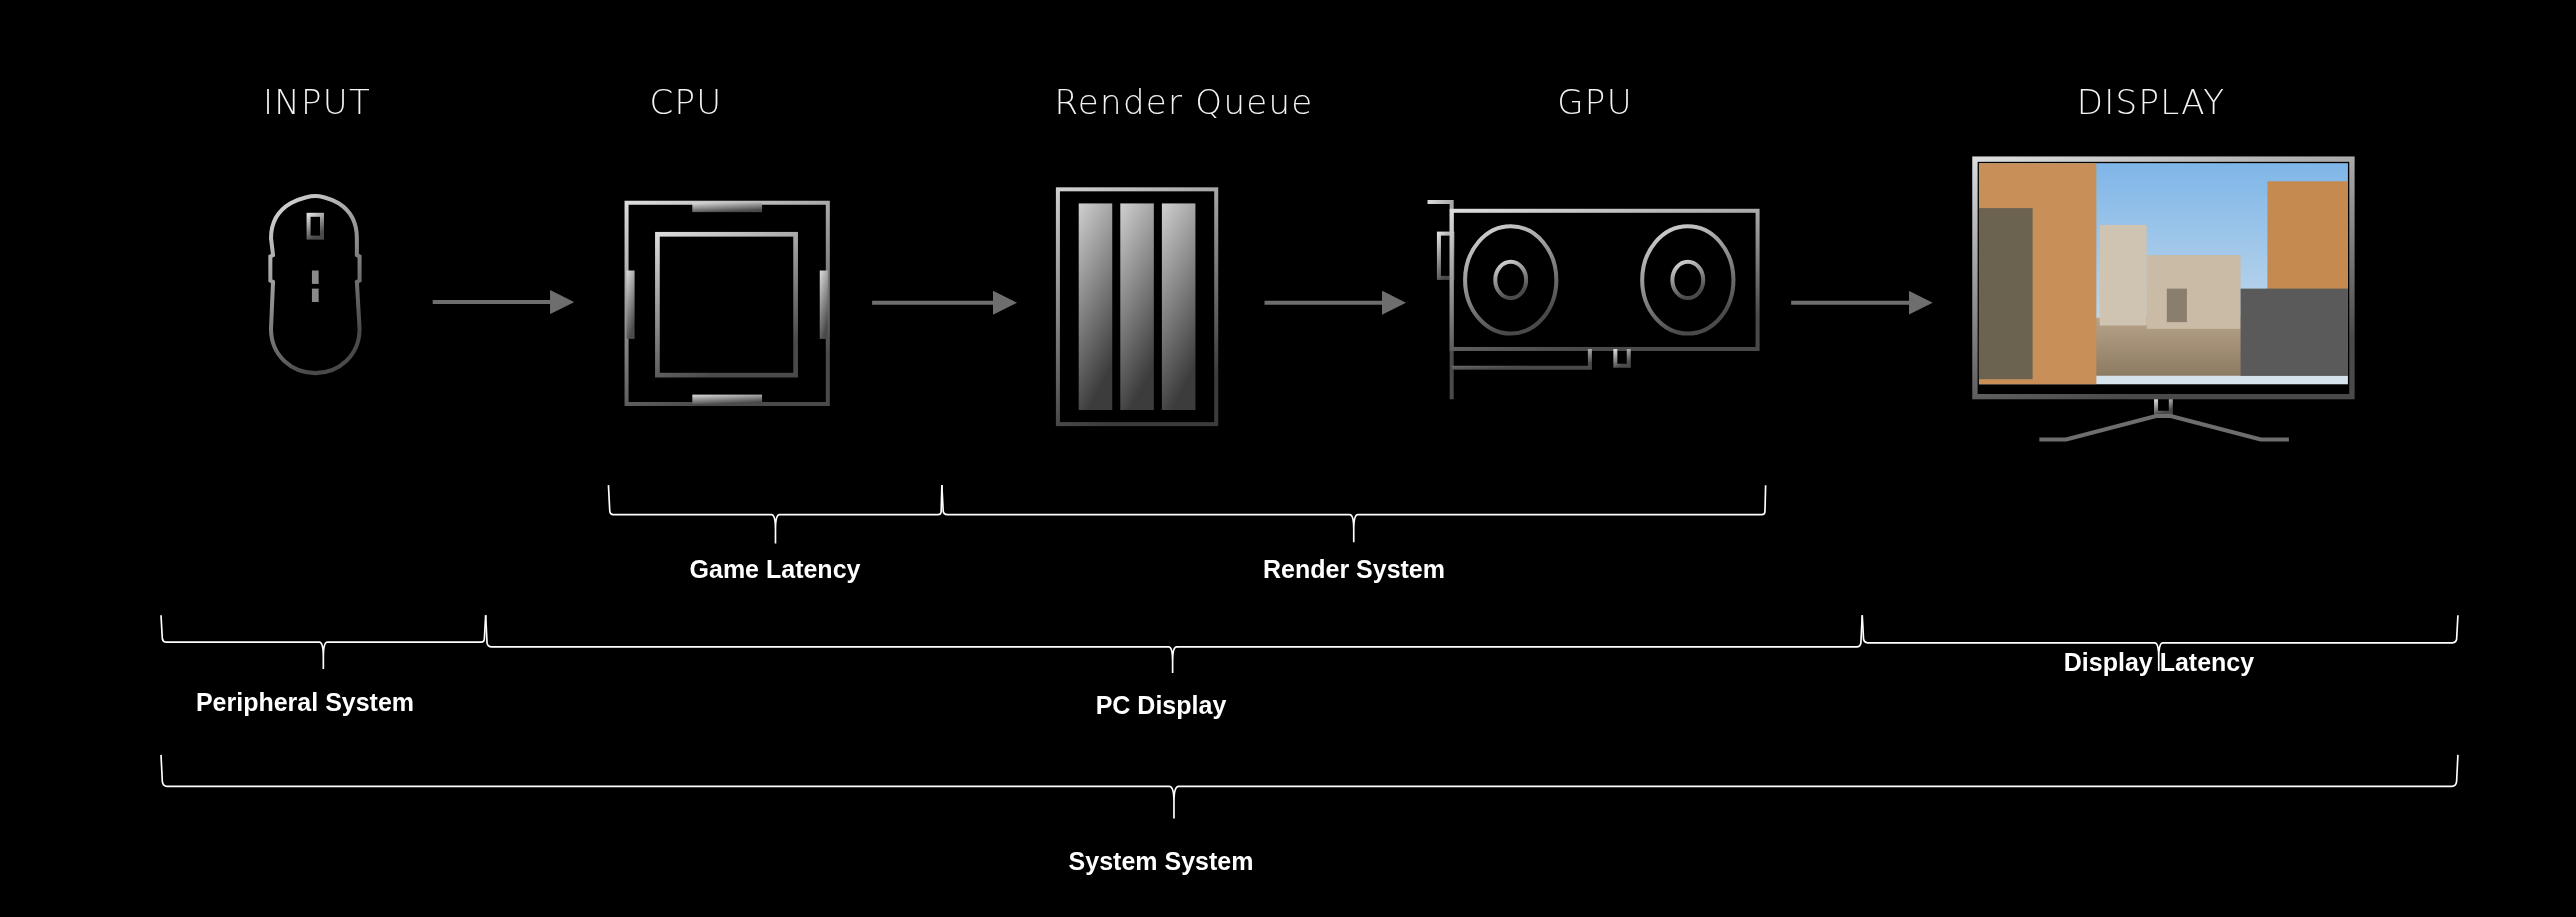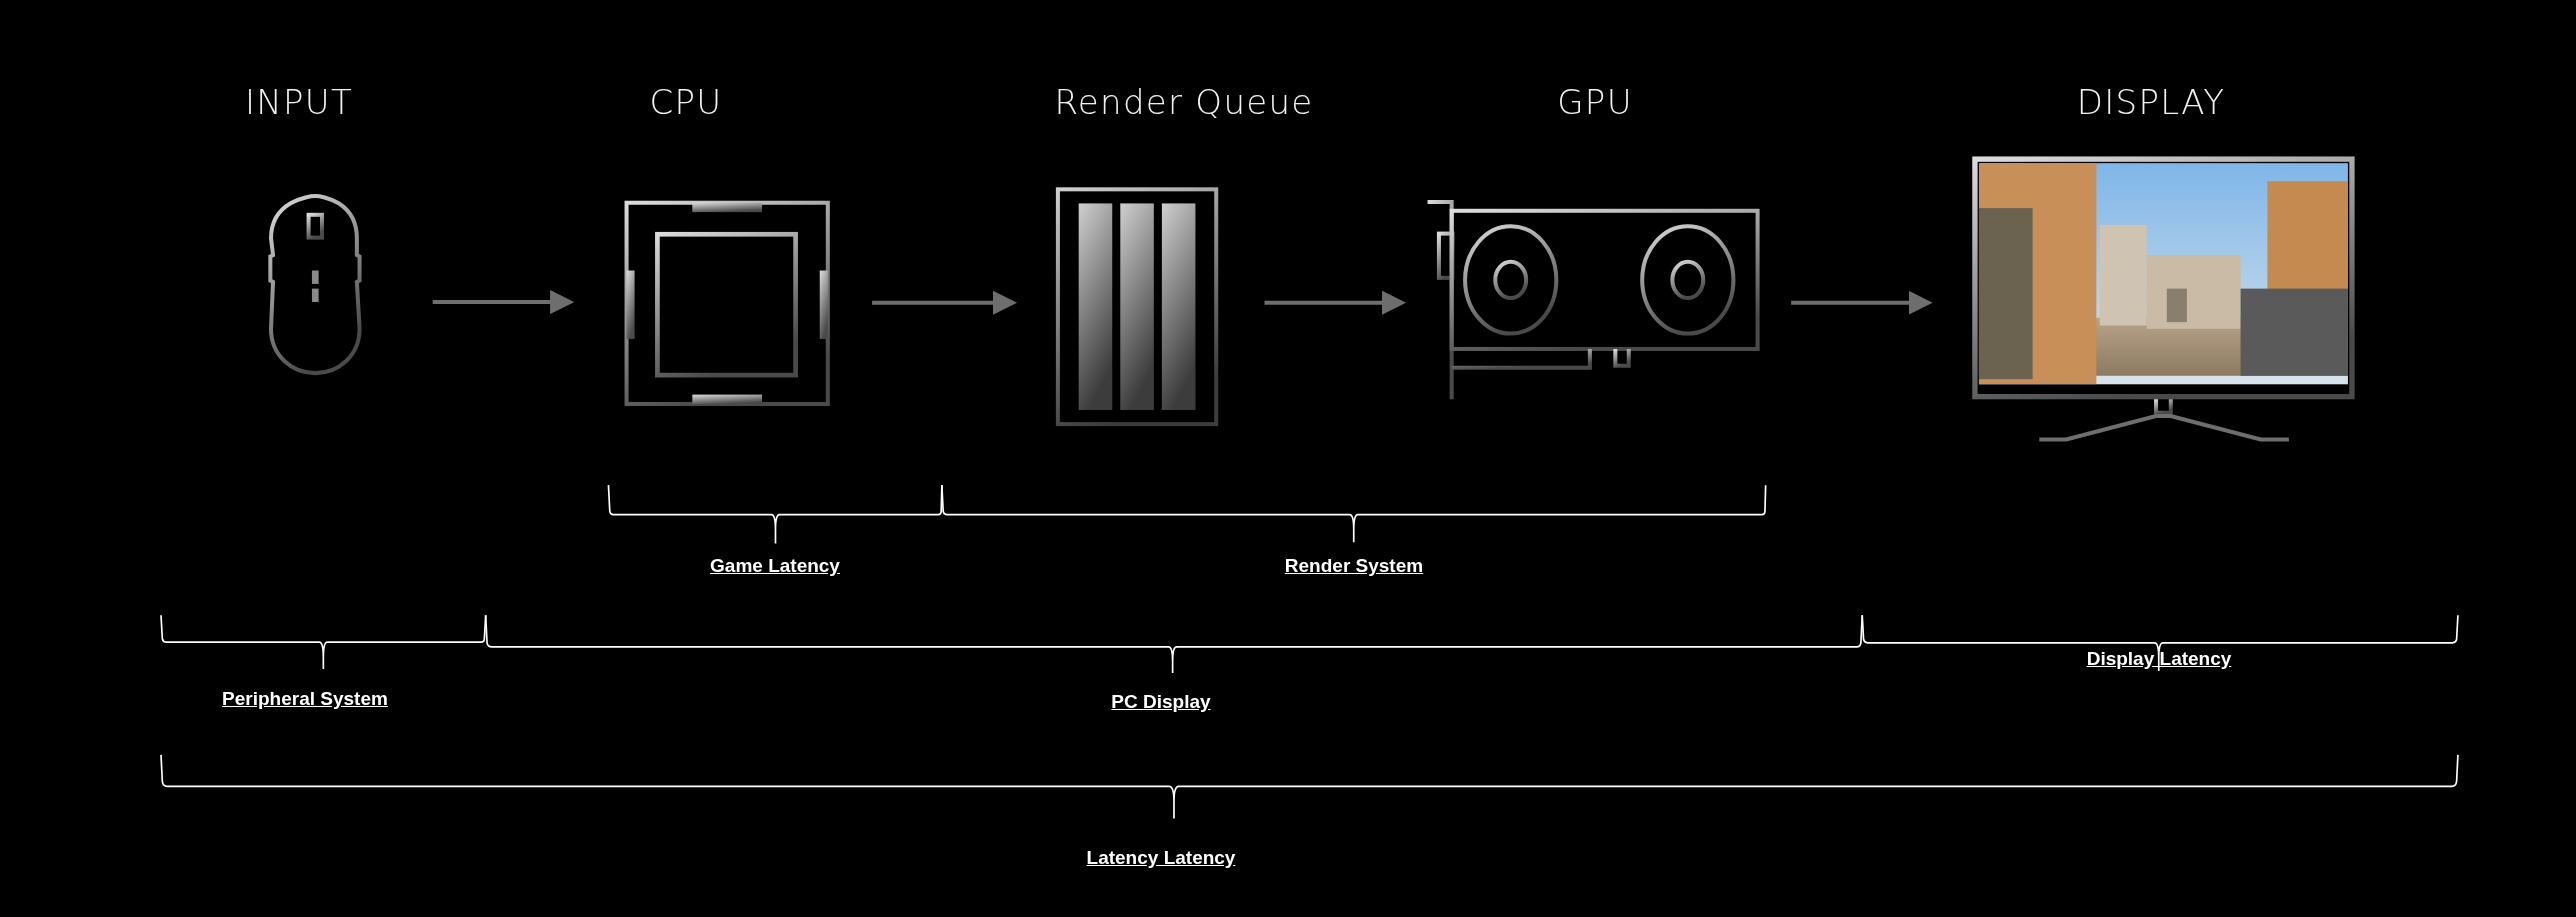--- a/index.html
+++ b/index.html
@@ -2,27 +2,27 @@
 <html style="font-size:10.7px"><head>
 <meta charset="utf-8">
 <style>
   html, body { margin:0; padding:0; background:#000; }
   body { width:2576px; height:918px; position:relative; overflow:hidden;
          font-family:"Liberation Sans", sans-serif; color:#fff; }
   .stage-title { position:absolute; top:82px; transform:translateX(-50%);
     font-family:"DejaVu Sans", sans-serif; font-weight:300; font-size:34px;
     letter-spacing:1.3px; color:#f2f2f2; white-space:nowrap; }
   .lat-label { position:absolute; transform:translateX(-50%); font-weight:bold;
-    font-size:19px; color:#fff; white-space:nowrap;text-decoration:underline; }
+    font-size:25px; color:#fff; white-space:nowrap; }
   svg.layer { position:absolute; left:0; top:0; }
 </style>
 </head>
 <body>
 
-<div class="stage-title" style="left:299px">INPUT</div>
+<div class="stage-title" style="left:317px">INPUT</div>
 <div class="stage-title" style="left:686px">CPU</div>
 <div class="stage-title" style="left:1184px">Render Queue</div>
 <div class="stage-title" style="left:1595px">GPU</div>
 <div class="stage-title" style="left:2151px">DISPLAY</div>
 
 <svg class="layer" width="2576" height="918" viewBox="0 0 3840 1368">
   <defs>
     <linearGradient id="g1" x1="0" y1="0" x2="0.4" y2="1">
       <stop offset="0" stop-color="#dcdcdc"></stop>
         <stop offset="1" stop-color="#4a4a4a"></stop>
@@ -123,14 +123,14 @@
     <path d="M2776,917 L2778,953 Q2779,958 2784,958 L3212,958 Q3218,958 3218,980 L3218,1000 M3218,980 Q3218,958 3224,958 L3656,958 Q3661,958 3662,953 L3664,917"></path>
     <path d="M240,1125 L242,1165 Q243,1172 249,1172 L1743,1172 Q1750,1172 1750,1195 L1750,1220 M1750,1195 Q1750,1172 1757,1172 L3655,1172 Q3661,1172 3662,1165 L3664,1125"></path>
   </g>
 </svg>
 
 <div class="lat-label" style="left:775px; top:555px">Game Latency</div>
 <div class="lat-label" style="left:1354px; top:555px">Render System</div>
 <div class="lat-label" style="left:305px; top:688px">Peripheral System</div>
 <div class="lat-label" style="left:1161px; top:691px">PC Display</div>
 <div class="lat-label" style="left:2159px; top:648px">Display Latency</div>
-<div class="lat-label" style="left:1161px; top:847px">Latency Latency</div>
+<div class="lat-label" style="left:1161px; top:847px">System System</div>
 
 
 </body></html>

